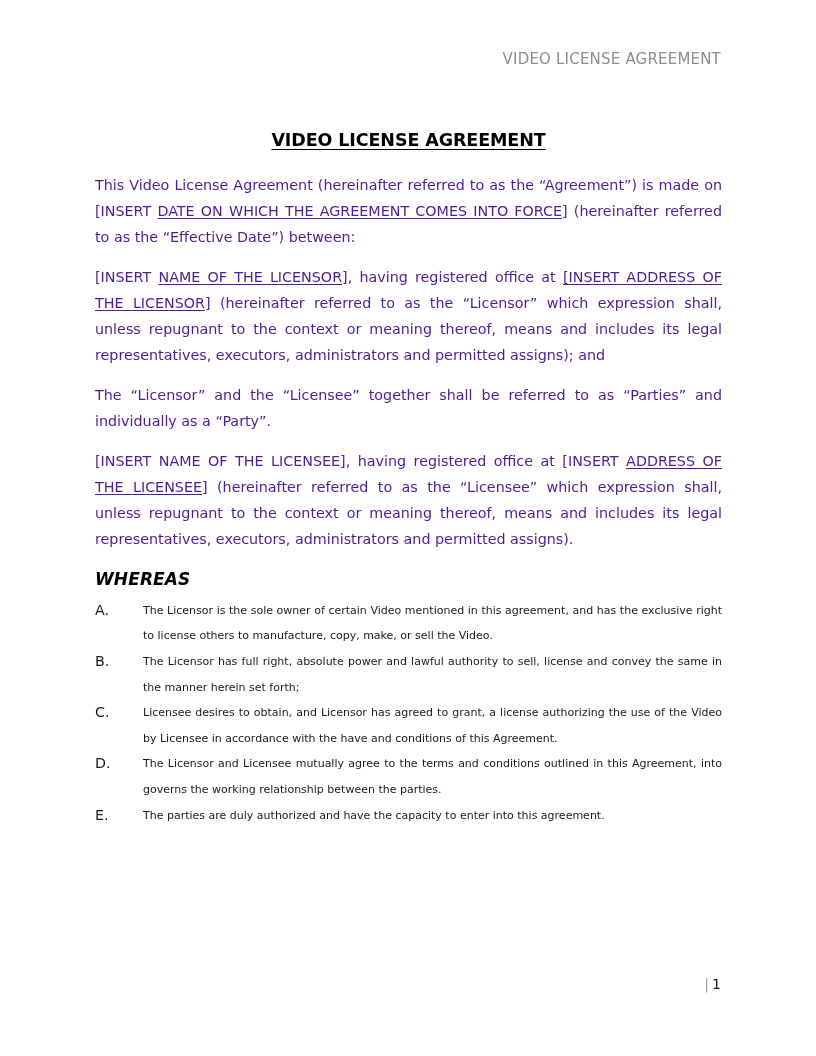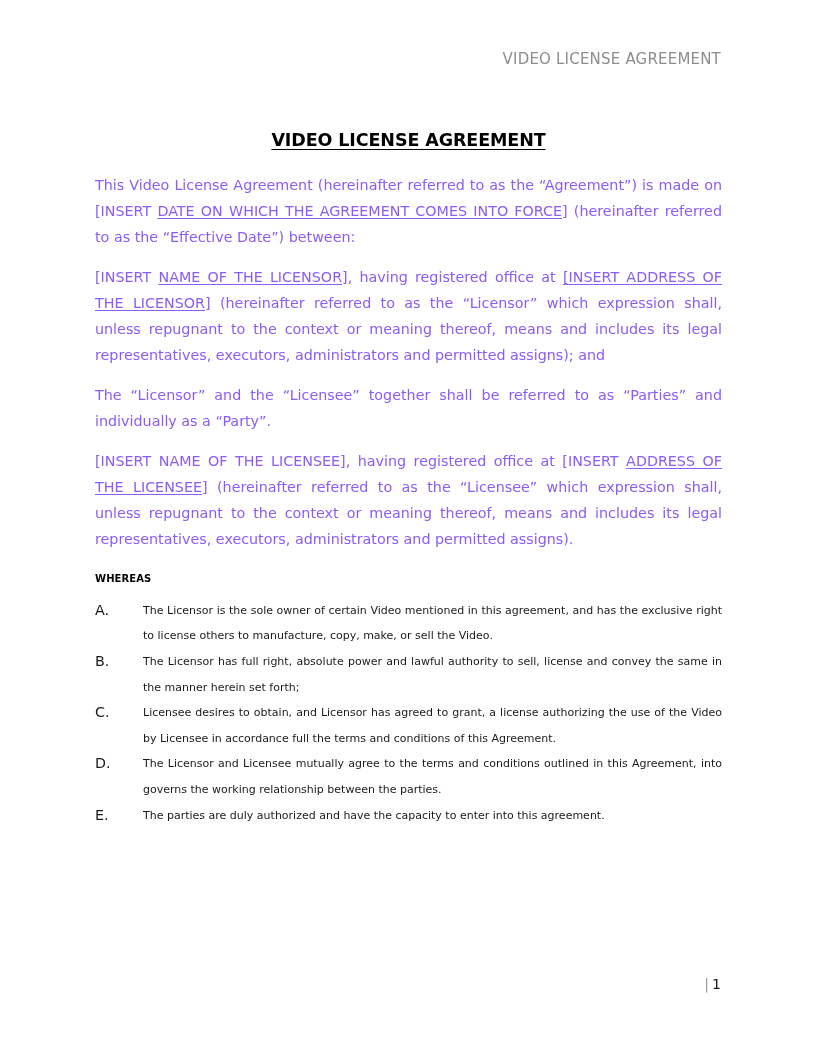--- a/index.html
+++ b/index.html
@@ -52,36 +52,37 @@
     line-height: 1.3;
     color: #000;
   }
 
   p.para {
     margin: 0 0 14px 0;
     font-size: 14.3px;
     line-height: 26px;
     text-align: justify;
     text-justify: inter-word;
-    color: #8b5cf6;
+    color: #4c1d95;
     hyphens: none;
   }
 
   .u {
     text-decoration: underline;
     text-underline-offset: 2px;
   }
 
   .whereas {
-    font-size: 10px;
+    font-size: 17px;
     font-weight: bold;
     line-height: 26px;
     margin: 4px 0 6px 0;
     letter-spacing: 0.1px;
     color: #000;
+    font-style: italic;
   }
 
   ol.recitals {
     list-style: none;
     margin: 0;
     padding: 0;
   }
   ol.recitals li {
     display: flex;
     align-items: flex-start;
@@ -150,21 +151,21 @@
       <li>
         <span class="marker">A.</span>
         <span class="body">The Licensor is the sole owner of certain Video mentioned in this agreement, and has the exclusive right to license others to manufacture, copy, make, or sell the Video.</span>
       </li>
       <li>
         <span class="marker">B.</span>
         <span class="body">The Licensor has full right, absolute power and lawful authority to sell, license and convey the same in the manner herein set forth;</span>
       </li>
       <li>
         <span class="marker">C.</span>
-        <span class="body">Licensee desires to obtain, and Licensor has agreed to grant, a license authorizing the use of the Video by Licensee in accordance full the terms and conditions of this Agreement.</span>
+        <span class="body">Licensee desires to obtain, and Licensor has agreed to grant, a license authorizing the use of the Video by Licensee in accordance with the have and conditions of this Agreement.</span>
       </li>
       <li>
         <span class="marker">D.</span>
         <span class="body">The Licensor and Licensee mutually agree to the terms and conditions outlined in this Agreement, into governs the working relationship between the parties.</span>
       </li>
       <li>
         <span class="marker">E.</span>
         <span class="body">The parties are duly authorized and have the capacity to enter into this agreement.</span>
       </li>
     </ol>

